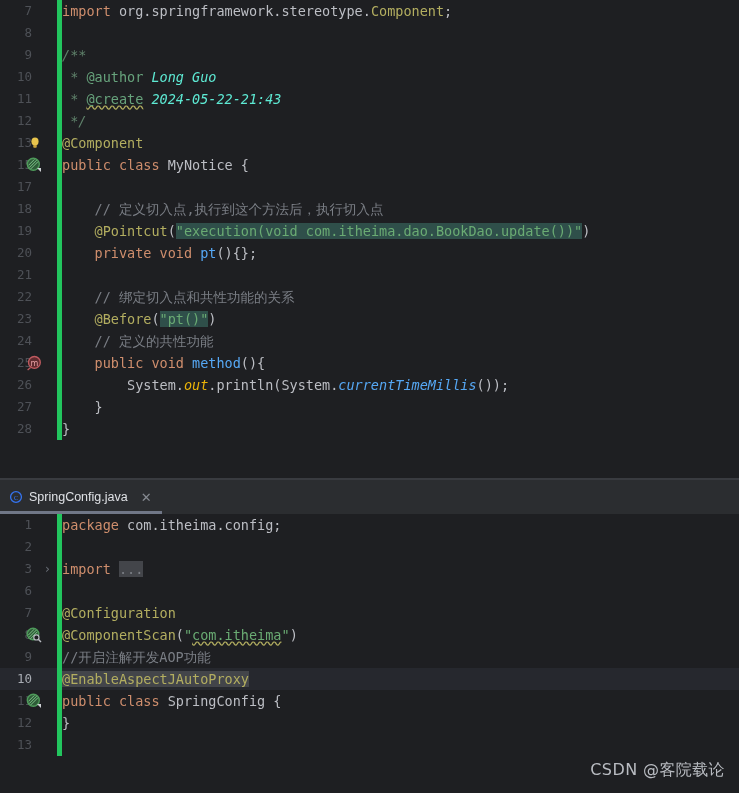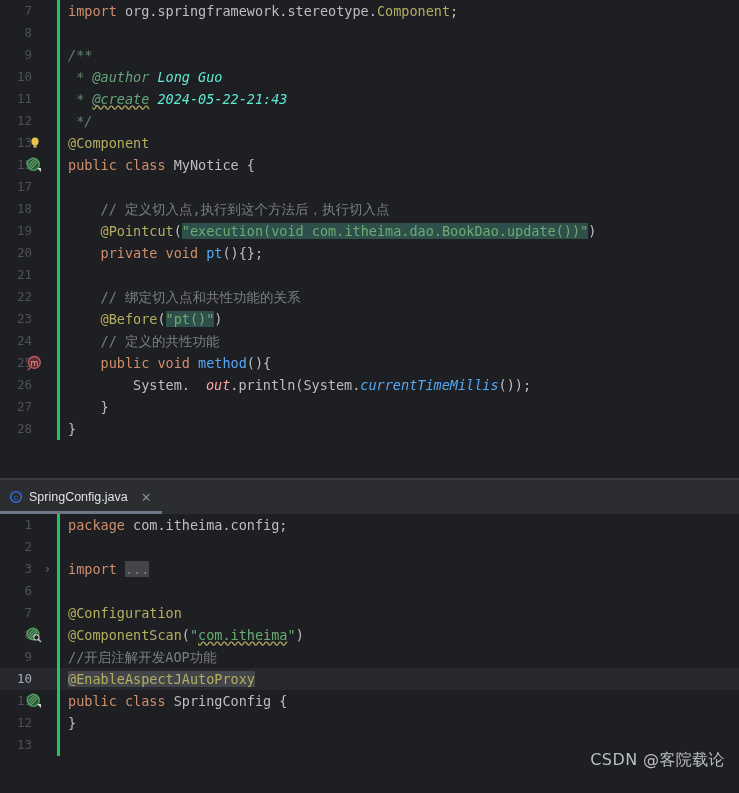--- a/index.html
+++ b/index.html
@@ -57,38 +57,37 @@
   }
   .fold-marker {
     position: absolute;
     right: 6px; top: 0;
     color: #6b7078;
     font-size: 12px;
     line-height: 22px;
   }
   .code-text {
     flex: 1;
-    padding-left: 8px;
     color: #bcbec4;
-    border-left: 3px solid #22c55e;
+    border-left: 5px solid #22c55e;
     box-sizing: border-box;
   }
 
   
   .kw      { color: #cf8e6d; }
   .anno    { color: #b3ae60; }
   .str     { color: #6aab73; }
   .cmt     { color: #7a7e85; }
   .jdoc    { color: #5f826b; font-style: italic; }
-  .jtag    { color: #67a37c; font-style: italic; }
+  .jtag    { color: #67a37c; }
   .jdesc   { color: #5eead4; font-style: italic; }
   .ident   { color: #bcbec4; }
   .cls     { color: #bcbec4; margin-top: 32px; }
   .meth    { color: #56a8f5; }
-  .statfld { color: #fca5a5; font-style: italic; margin-left: 16px; }
+  .statfld { color: #eab308; font-style: italic; }
   .statmeth{ color: #56a8f5; font-style: italic; }
   .punct   { color: #bcbec4; }
   .hl-str  { background: #2f4f4a; }
   .hl-sel  { background: #43454a; }
   .squiggle {
     text-decoration: underline wavy #b3ae60;
     text-decoration-skip-ink: none;
   }
 
   
@@ -123,21 +122,21 @@
     margin-left: 7px;
     line-height: 1;
   }
   .splitter {
     height: 1px;
     background: #393b40;
   }
 
   .watermark {
     position: absolute;
-    right: 14px; bottom: 22px;
+    right: 14px; bottom: 12px;
     font-family: "Liberation Sans", sans-serif;
     font-size: 16px;
     color: #b9bcc2;
     letter-spacing: 0.4px;
     pointer-events: none;
   }
   .cn { font-family: "DejaVu Sans", sans-serif; }
 </style>
 </head>
 <body>

